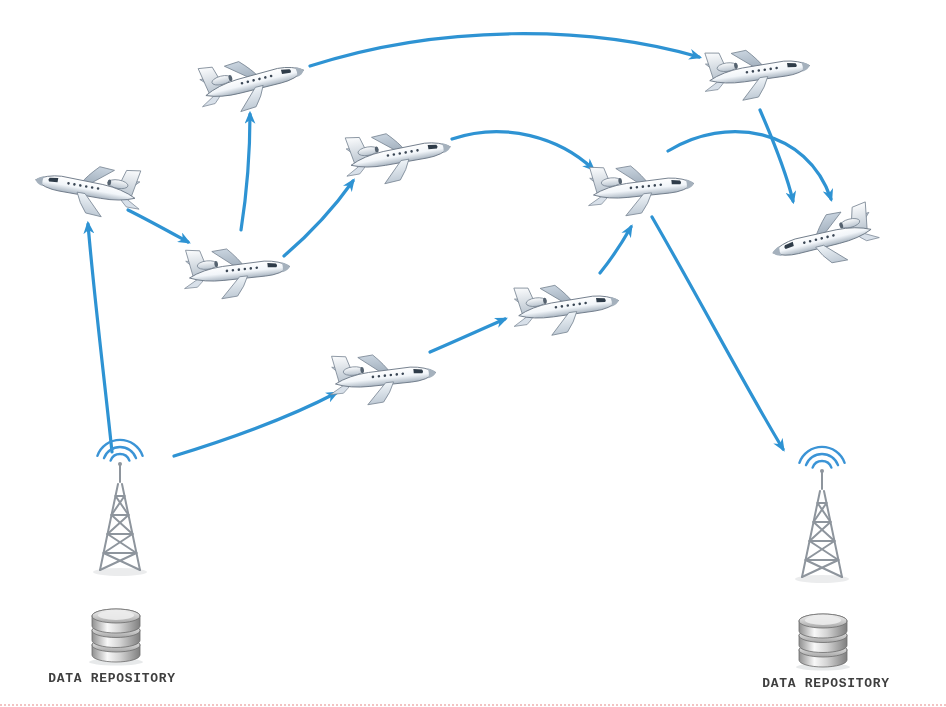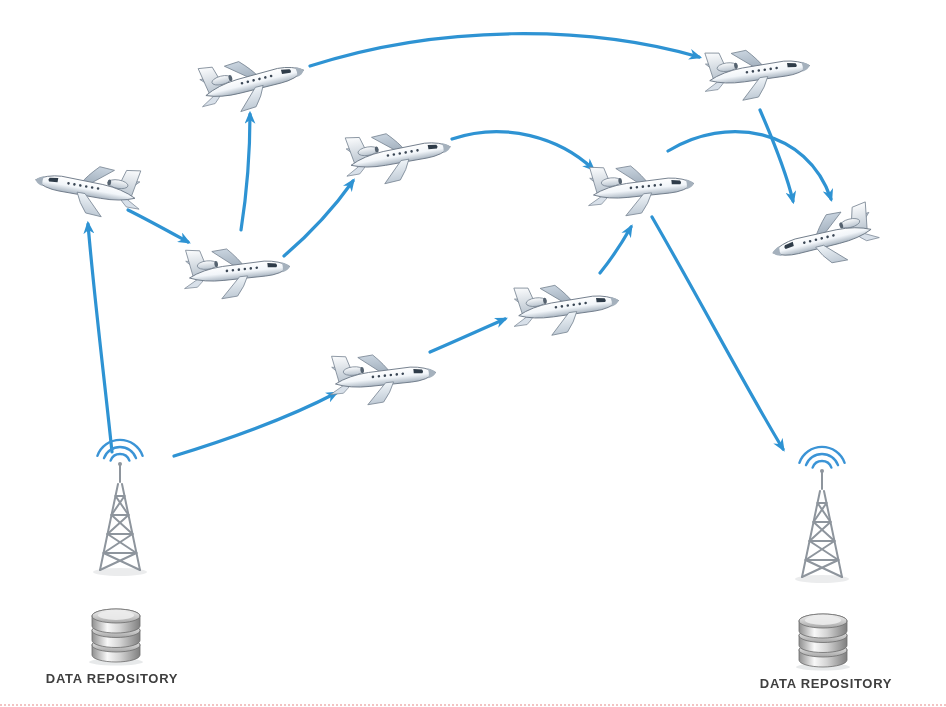--- a/index.html
+++ b/index.html
@@ -1,18 +1,18 @@
 <!DOCTYPE html>
 <html style="--arrow: #2E93D3; --signal: #3B94D6; --label-color: #3F3F3F;"><head>
 <meta charset="utf-8">
 <style>
   html,body{margin:0;padding:0;background:#ffffff;}
   .stage{
     position:relative;width:946px;height:707px;background:#ffffff;overflow:hidden;
-    font-family:Liberation Sans, sans-serif;
+    font-family:Liberation Mono, monospace;
   }
   svg.canvas{position:absolute;left:0;top:0;}
   .flow{fill:none;stroke:var(--arrow,#2E93D3);stroke-width:3.2;stroke-linecap:round;}
   .sig{fill:none;stroke:var(--signal,#3B94D6);stroke-width:2.4;stroke-linecap:round;}
   .repo-label{
     position:absolute;transform:translateX(-50%);
     font-size:13px;font-weight:bold;letter-spacing:.7px;
     color:var(--label-color,#3F3F3F);white-space:nowrap;
   }
   #repo-label-left{left:112px;top:671px;}

